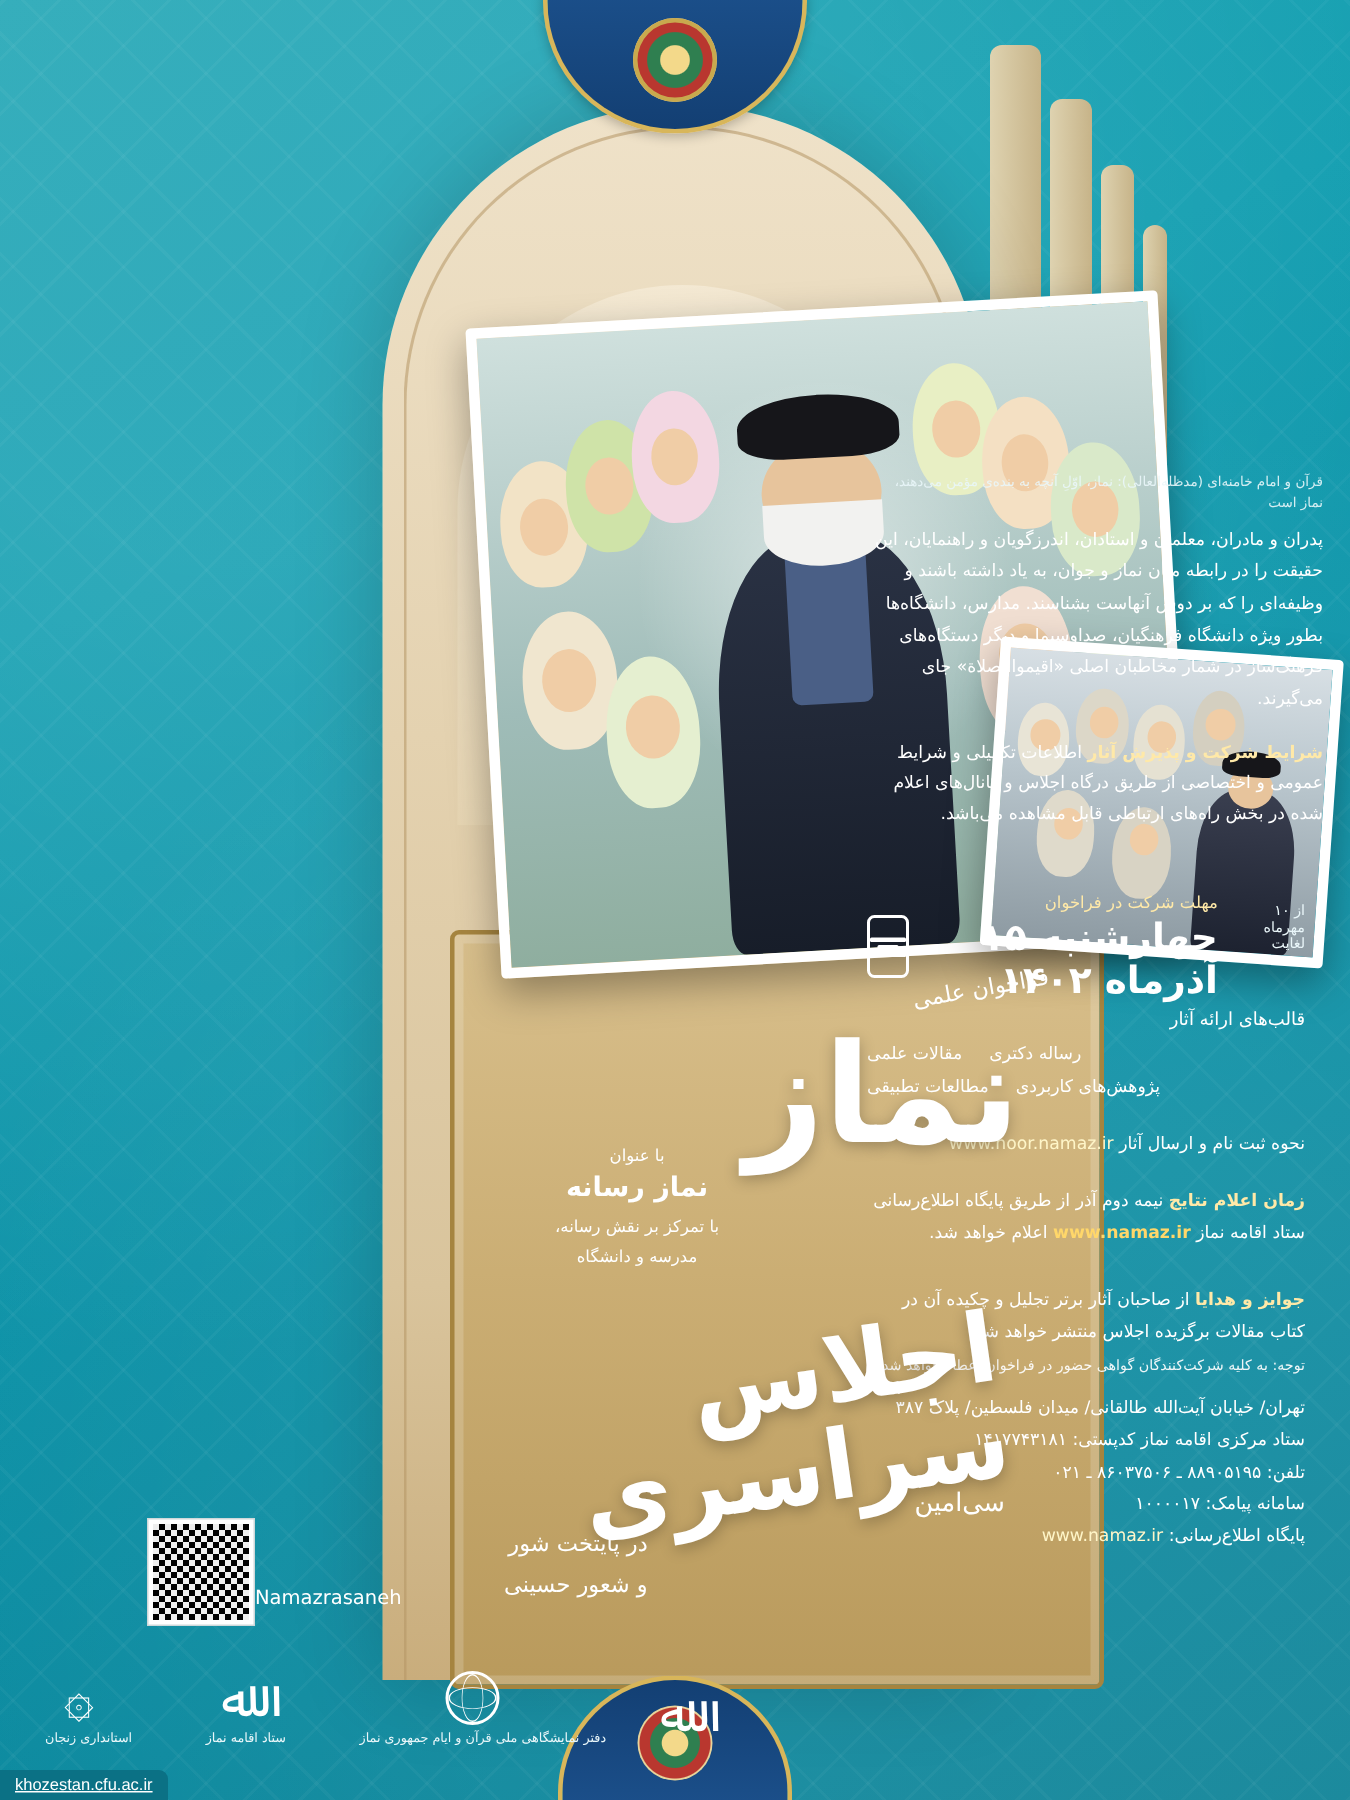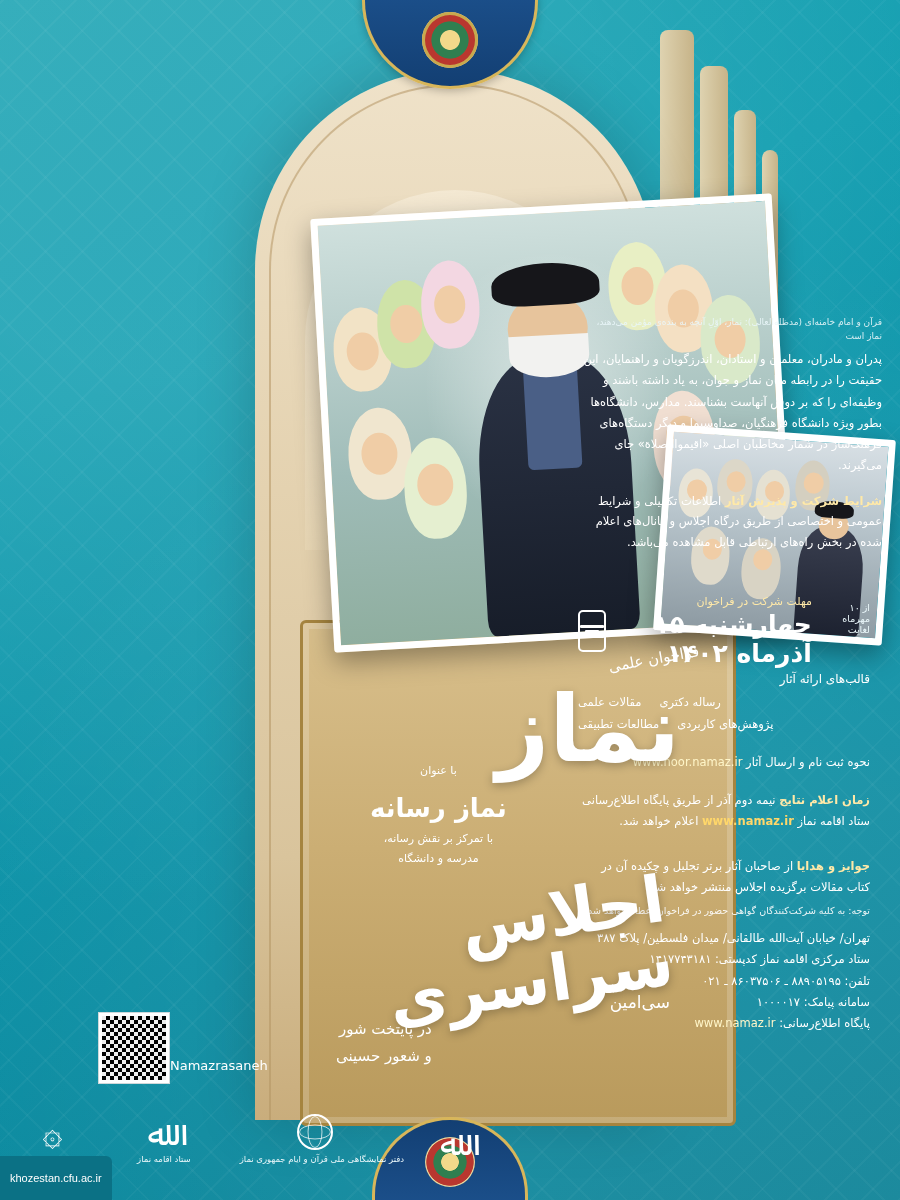--- a/index.html
+++ b/index.html
@@ -223,21 +223,21 @@
   .calli .ordinal{
     position:absolute;right:40px;top:352px;font-size:17px;color:#ffffff;
   }
   .calli .subtitle{
     position:absolute;left:6px;top:376px;font-size:15px;color:#ffffff;line-height:1.8;text-align:right;
   }
   .calli .withtitle{
     position:absolute;left:40px;top:88px;text-align:center;color:#fff;
   }
   .calli .withtitle .wt-label{font-size:11px;margin-top:36px;}
-  .calli .wt-main{font-size:26px;font-weight:bold;margin-top:16px;}
+  .calli .wt-main{font-size:18px;font-weight:bold;margin-top:4px;}
   .calli .wt-sub{font-size:11px;line-height:1.8;margin-top:6px;}
 
   
   .logos{
     position:absolute;left:60px;bottom:36px;width:400px;height:96px;
     display:flex;align-items:flex-end;gap:36px;color:#fff;
   }
   .logo{display:flex;flex-direction:column;align-items:center;gap:4px;}
   .logo .mark{font-size:34px;line-height:1;color:#ffffff;}
   .logo .cap{font-size:8.5px;color:#eaf7fa;white-space:nowrap;margin-left:13px;}
@@ -246,22 +246,23 @@
     border:2px solid #fff;position:relative;
   }
   .globe:before,.globe:after{
     content:"";position:absolute;inset:0;border:1px solid #fff;border-radius:50%;
   }
   .globe:before{transform:scaleX(.45);}
   .globe:after{transform:scaleY(.45);}
 
   .footer-url{
     position:absolute;left:0;bottom:0;background:#0b7185;color:#fff;
-    font-size:11px;padding:16px 10px;border-radius:0 6px 0 0;
+    font-size:11px;padding:4px 10px;border-radius:0 6px 0 0;
     font-family:"Liberation Sans",sans-serif;
+    text-decoration:underline;
   }
 </style>
 </head>
 <body>
 
 <div class="poster">
   <div class="pattern"></div>
 
   <div class="col c1"></div>
   <div class="col c2"></div>

